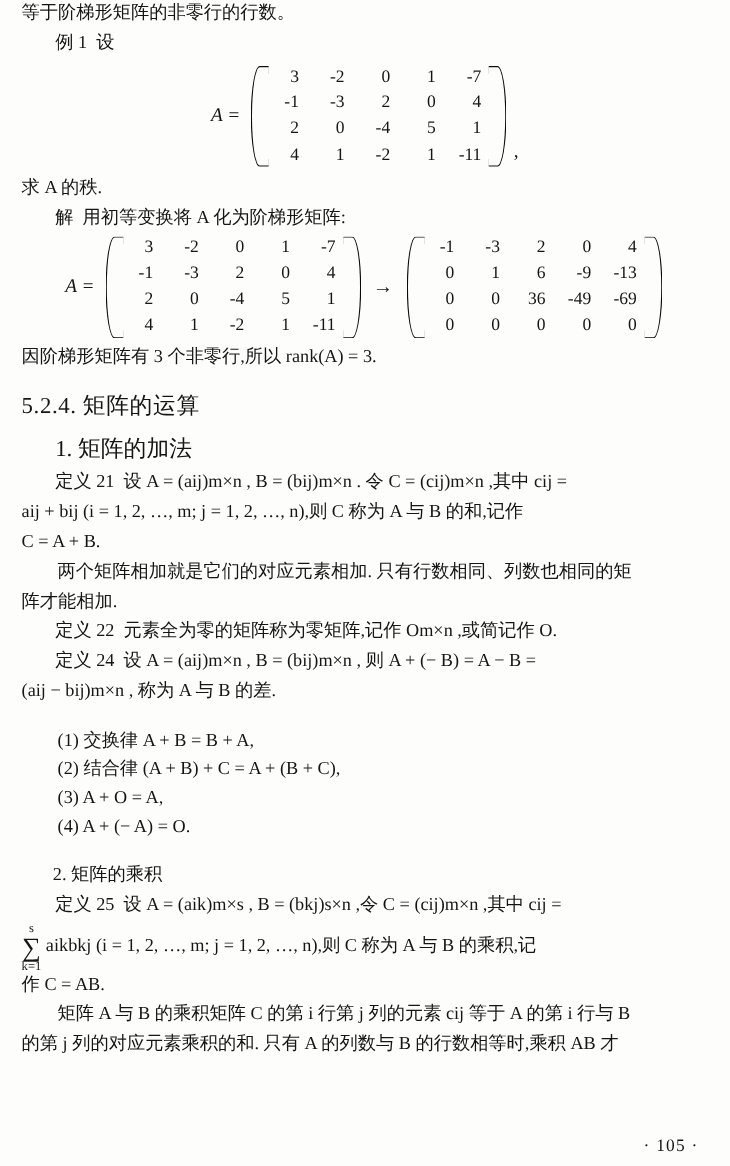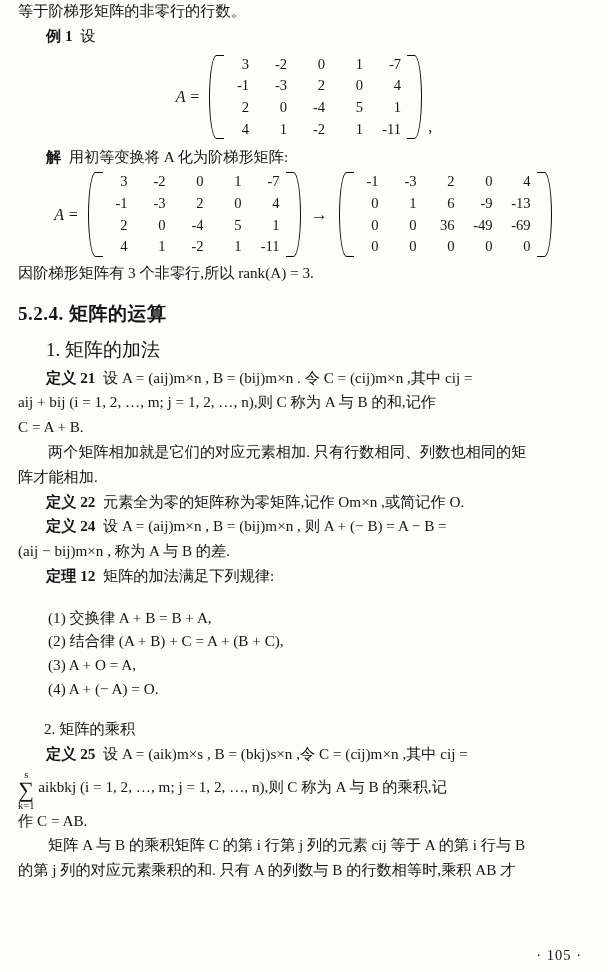--- a/index.html
+++ b/index.html
@@ -26,25 +26,25 @@
   .para {
     margin: 0 0 2px 0;
     padding: 0 22px 0 18px;
     font-size: 15.2px;
     line-height: 1.5;
   }
   .indent {
     text-indent: 30px;
   }
   .bold {
-    font-weight: bold;
+    font-weight: normal;
   }
   .sec-head {
     font-size: 19px;
-    font-weight: bold;
+    font-weight: normal;
     padding: 0 18px;
     margin: 16px 0 10px 0;
     letter-spacing: 0.5px;
   }
   .sub-head {
     font-size: 19px;
     font-weight: normal;
     padding: 0 18px;
     margin: 8px 17px 4px 0;
     text-indent: 28px;
@@ -226,20 +226,21 @@
                 <td>-11</td>
               </tr>
         </tbody>
           </table>
         <span class="paren right"></span>
       </span>
       <span class="comma-after">,</span>
     </div>
   </div>
 
+  <div class="para noindent">求 A 的秩.</div>
 
   <div class="para">
     <span style="display:inline-block;width:28px"></span><span class="bold">解</span>&nbsp;&nbsp;<span>用初等变换将 A 化为阶梯形矩阵:</span>
   </div>
 
   <div class="eqblock eq-second">
     <div class="eqrow">
       <span class="lhs">A =</span>
       <span class="matrix">
         <span class="paren left"></span>
@@ -335,23 +336,20 @@
   <div class="para">
     <span style="display:inline-block;width:28px"></span><span class="bold">定义 22</span>&nbsp;&nbsp;<span>元素全为零的矩阵称为零矩阵,记作 Om×n ,或简记作 O.</span>
   </div>
 
 
   <div class="para">
     <span style="display:inline-block;width:28px"></span><span class="bold">定义 24</span>&nbsp;&nbsp;<span>设 A = (aij)m×n , B = (bij)m×n , 则 A + (− B) = A − B =</span>
   </div>
   <div class="para noindent">(aij − bij)m×n , 称为 A 与 B 的差.</div>
 
-  <div class="para">
-    <span style="display:inline-block;width:28px"></span><span class="bold">定理 12</span>&nbsp;&nbsp;<span>矩阵的加法满足下列规律:</span>
-  </div>
 
   <div class="numlist">
     <div>(1) 交换律 A + B = B + A,</div>
     <div>(2) 结合律 (A + B) + C = A + (B + C),</div>
     <div>(3) A + O = A,</div>
     <div>(4) A + (− A) = O.</div>
   </div>
 
   <div class="para">
     <span style="display:inline-block;width:26px"></span><span>2. 矩阵的乘积</span>

